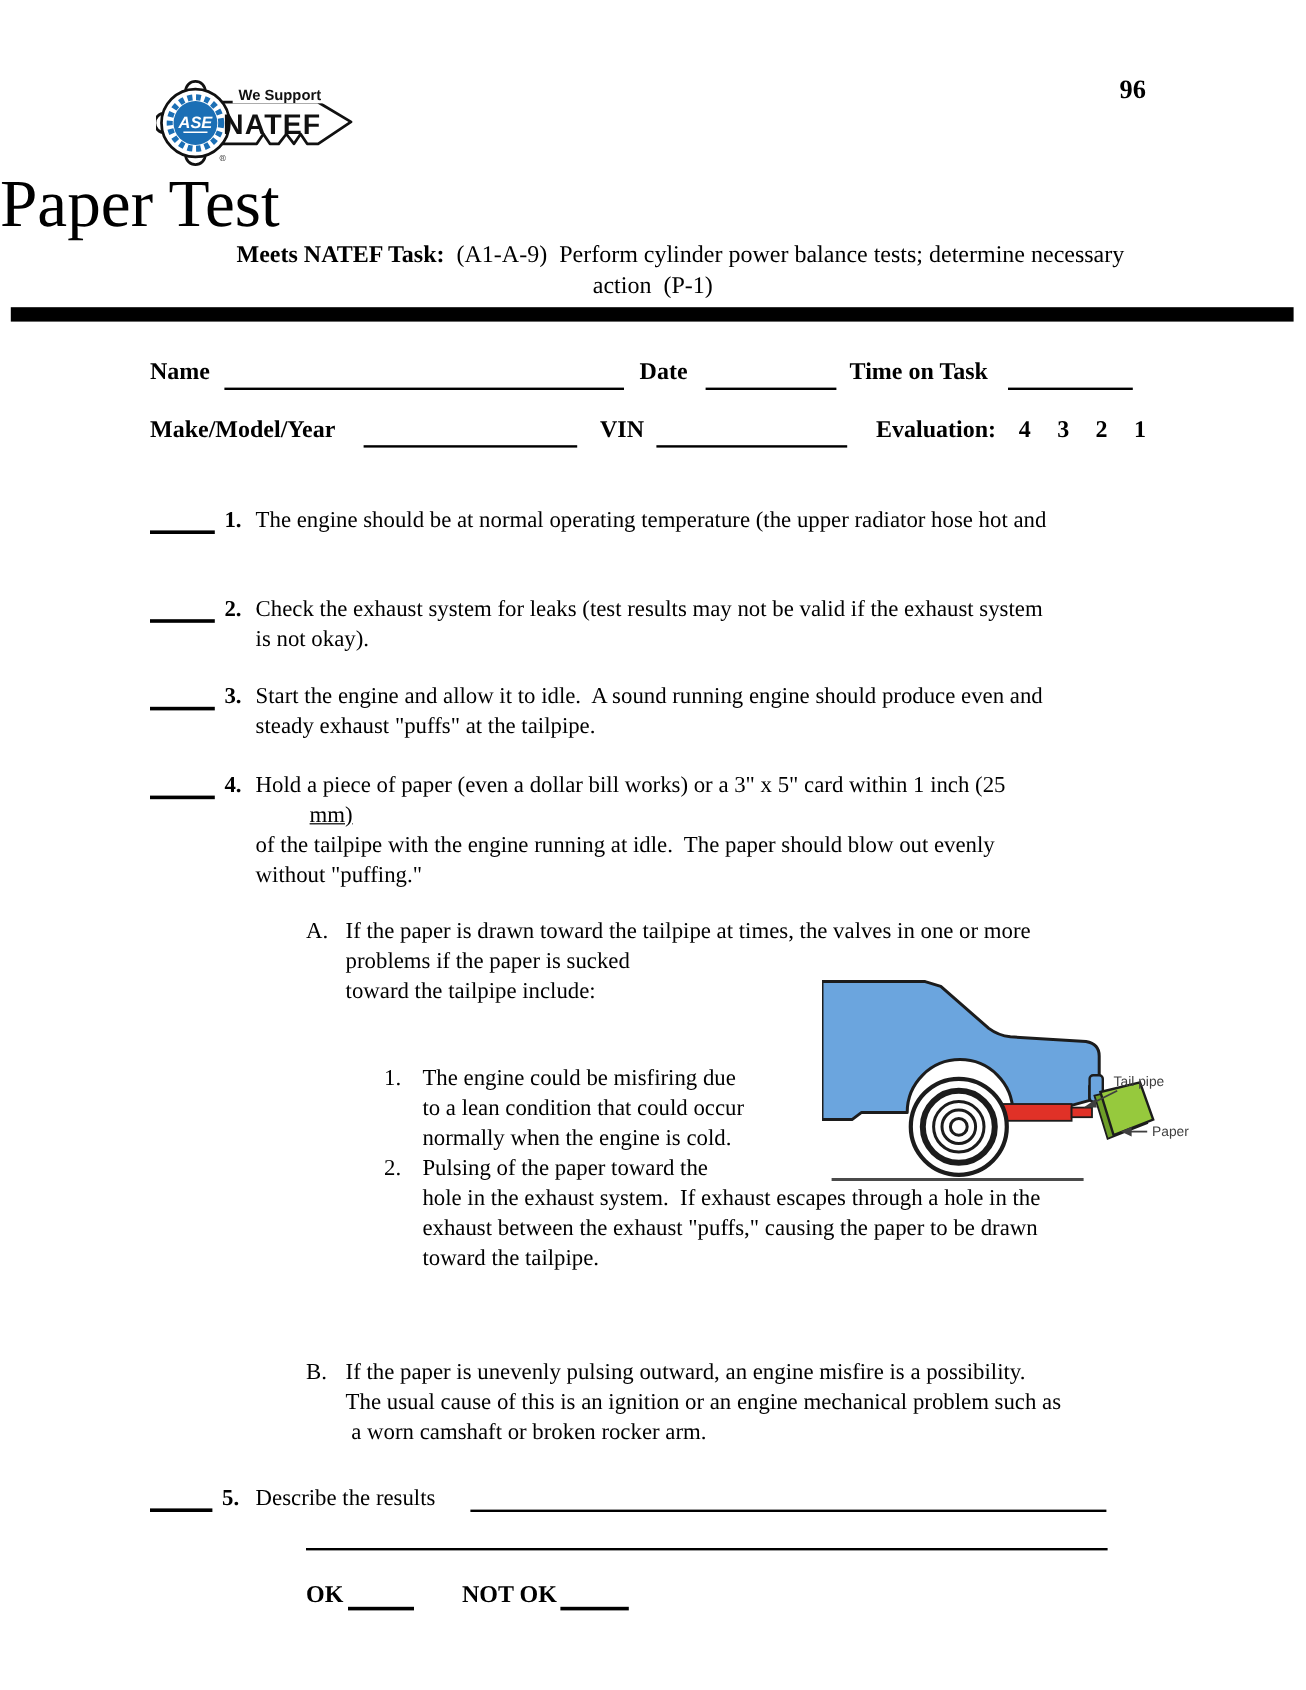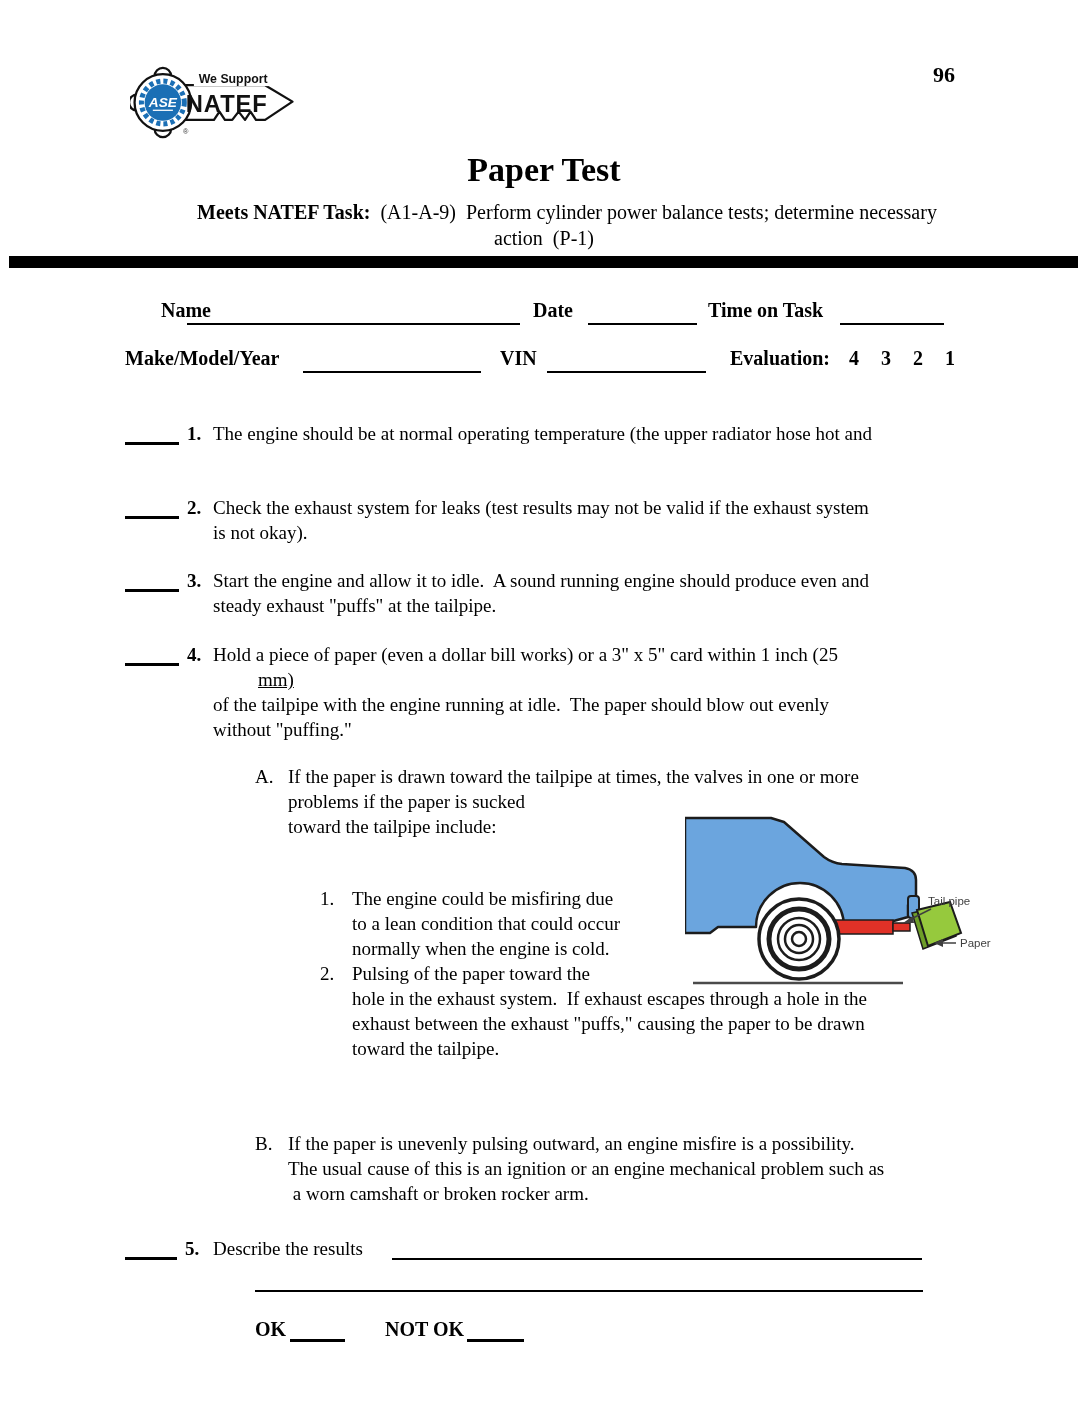--- a/index.html
+++ b/index.html
@@ -5,21 +5,21 @@
   html,body{margin:0;padding:0;background:#fff;}
   .page{position:relative;width:1088px;height:1408px;background:#ffffff;overflow:hidden;
         font-family:"Liberation Serif", serif;color:#000;}
   .abs{position:absolute;}
   .b{font-weight:bold;margin-left:46px;}
   .ln{white-space:pre;font-size:19px;line-height:25px;}
   .lbl{font-size:20px;font-weight:bold;white-space:pre;}
   .fld{border-bottom:2.5px solid #000;height:22px;}
   .chk{border-bottom:3px solid #000;height:21px;}
   .pagenum{font-size:22px;font-weight:bold;}
-  .title{font-size:34px;line-height:48px;font-weight:bold;width:100%;text-align:center;margin:0;}
+  .title{font-size:56px;line-height:48px;font-weight:normal;width:100%;text-align:left;margin:0;}
   .taskline{width:100%;text-align:center;font-size:20px;line-height:26px;}
   .rule{background:#000;}
   .num{font-size:19px;font-weight:bold;line-height:25px;}
   .evalrow{display:flex;gap:22px;font-size:20px;font-weight:bold;}
   svg text{font-family:"Liberation Sans", sans-serif;}
 </style>
 </head>
 <body>
 
 <div class="page">
@@ -49,21 +49,21 @@
   </svg>
 
   <h1 class="abs title" style="left:0;top:146px;">Paper Test</h1>
   <div class="abs taskline" style="left:0;top:199px;">
     <span class="b" style="white-space:pre;">Meets NATEF Task:</span><span style="white-space:pre;">  (A1-A-9)  Perform cylinder power balance tests; determine necessary</span>
   </div>
   <div class="abs taskline" style="left:0;top:225px;white-space:pre;">action  (P-1)</div>
 
   <div class="abs rule" style="left:9px;top:256px;width:1069px;height:12px;"></div>
 
-  <div class="abs lbl" style="left:125px;top:299px;margin-left:36px;">Name</div>
+  <div class="abs lbl" style="left:125px;top:299px;">Name</div>
   <div class="abs fld" style="left:187px;top:301px;width:333px;"></div>
   <div class="abs lbl" style="left:533px;top:299px;">Date</div>
   <div class="abs fld" style="left:588px;top:301px;width:109px;"></div>
   <div class="abs lbl" style="left:708px;top:299px;">Time on Task</div>
   <div class="abs fld" style="left:840px;top:301px;width:104px;"></div>
 
   <div class="abs lbl" style="left:125px;top:347px;">Make/Model/Year</div>
   <div class="abs fld" style="left:303px;top:349px;width:178px;"></div>
   <div class="abs lbl" style="left:500px;top:347px;">VIN</div>
   <div class="abs fld" style="left:547px;top:349px;width:159px;"></div>

